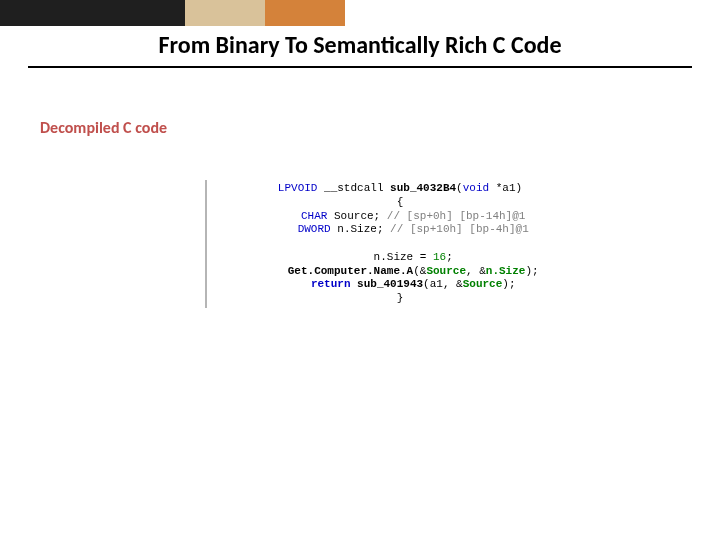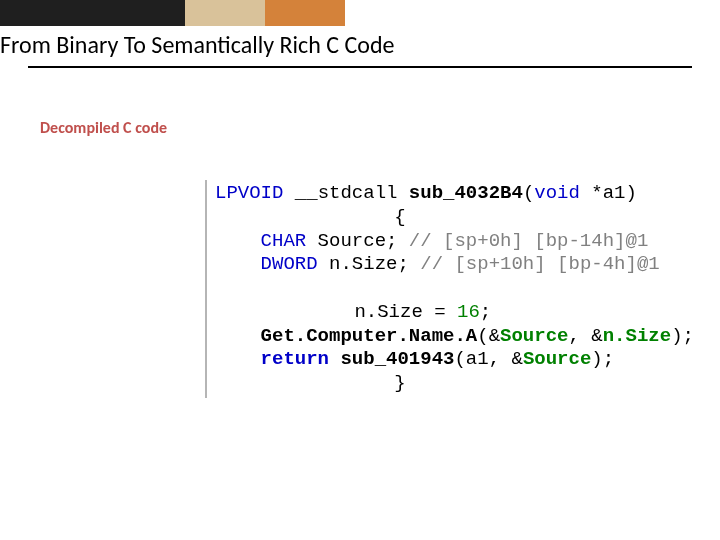--- a/index.html
+++ b/index.html
@@ -18,23 +18,23 @@
     display: flex;
   }
   .block-dark { width: 185px; height: 26px; background: #1f1f1f; }
   .block-beige { width: 80px; height: 26px; background: #d9c29a; }
   .block-orange { width: 80px; height: 26px; background: #d4823a; }
   .title {
     position: absolute;
     top: 30px;
     left: 0;
     width: 720px;
-    text-align: left;
+    text-align: center;
     font-size: 24px;
-    font-weight: normal;
+    font-weight: bold;
     color: #000;
   }
   .underline {
     position: absolute;
     top: 66px;
     left: 28px;
     width: 664px;
     height: 2px;
     background: #000;
   }
@@ -47,21 +47,21 @@
     color: #c0504d;
   }
   .code-block {
     position: absolute;
     top: 180px;
     left: 205px;
     width: 380px;
     border-left: 2px solid #b5b5b5;
     padding: 2px 0 2px 8px;
     font-family: Consolas, "Courier New", monospace;
-    font-size: 19px;
+    font-size: 11px;
     line-height: 1.25;
     white-space: pre;
     color: #000;
   }
   .k-type { color: #0000c8; }
   .k-num { color: #008000; }
   .k-sym { color: #008000; font-weight: bold; }
   .k-cmt { color: #808080; }
   .k-func { color: #000; font-weight: bold; }
   .k-call { color: #000; font-weight: bold; }

